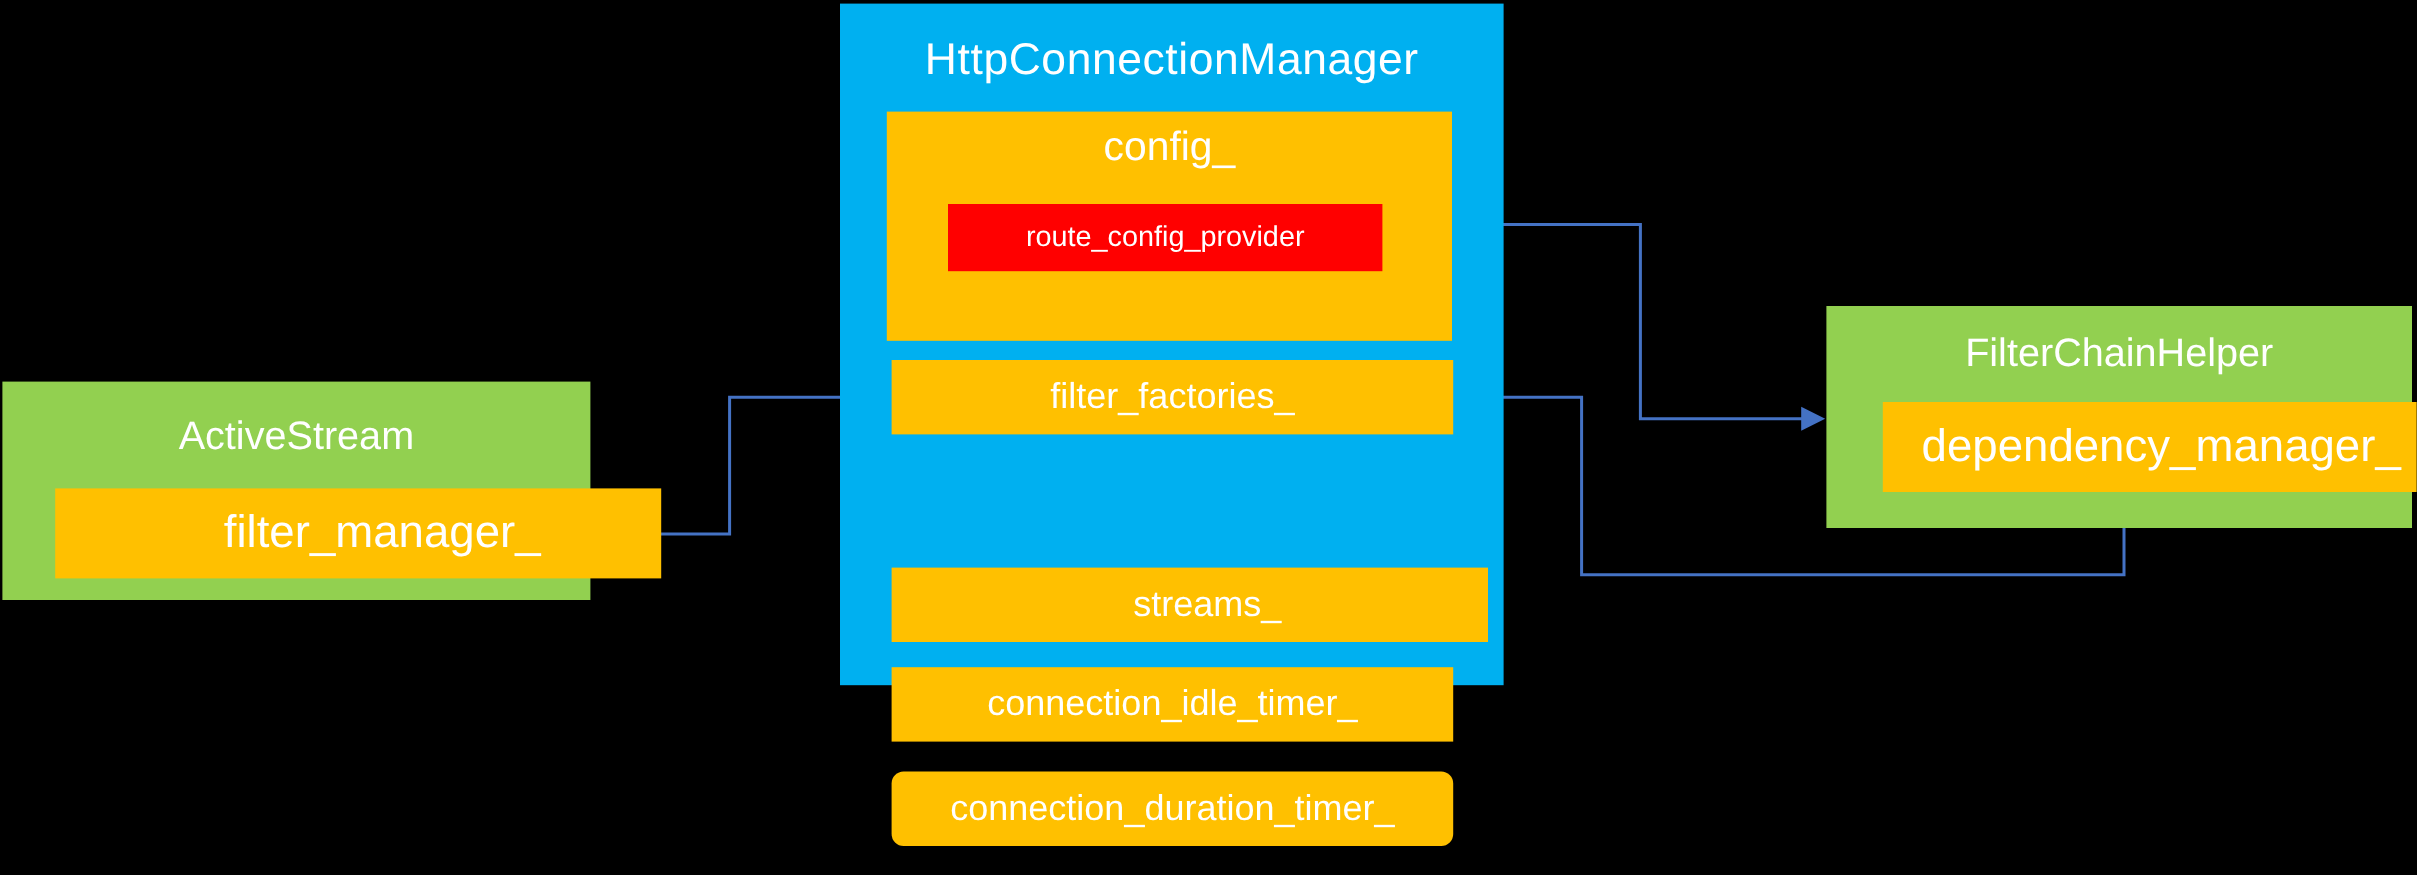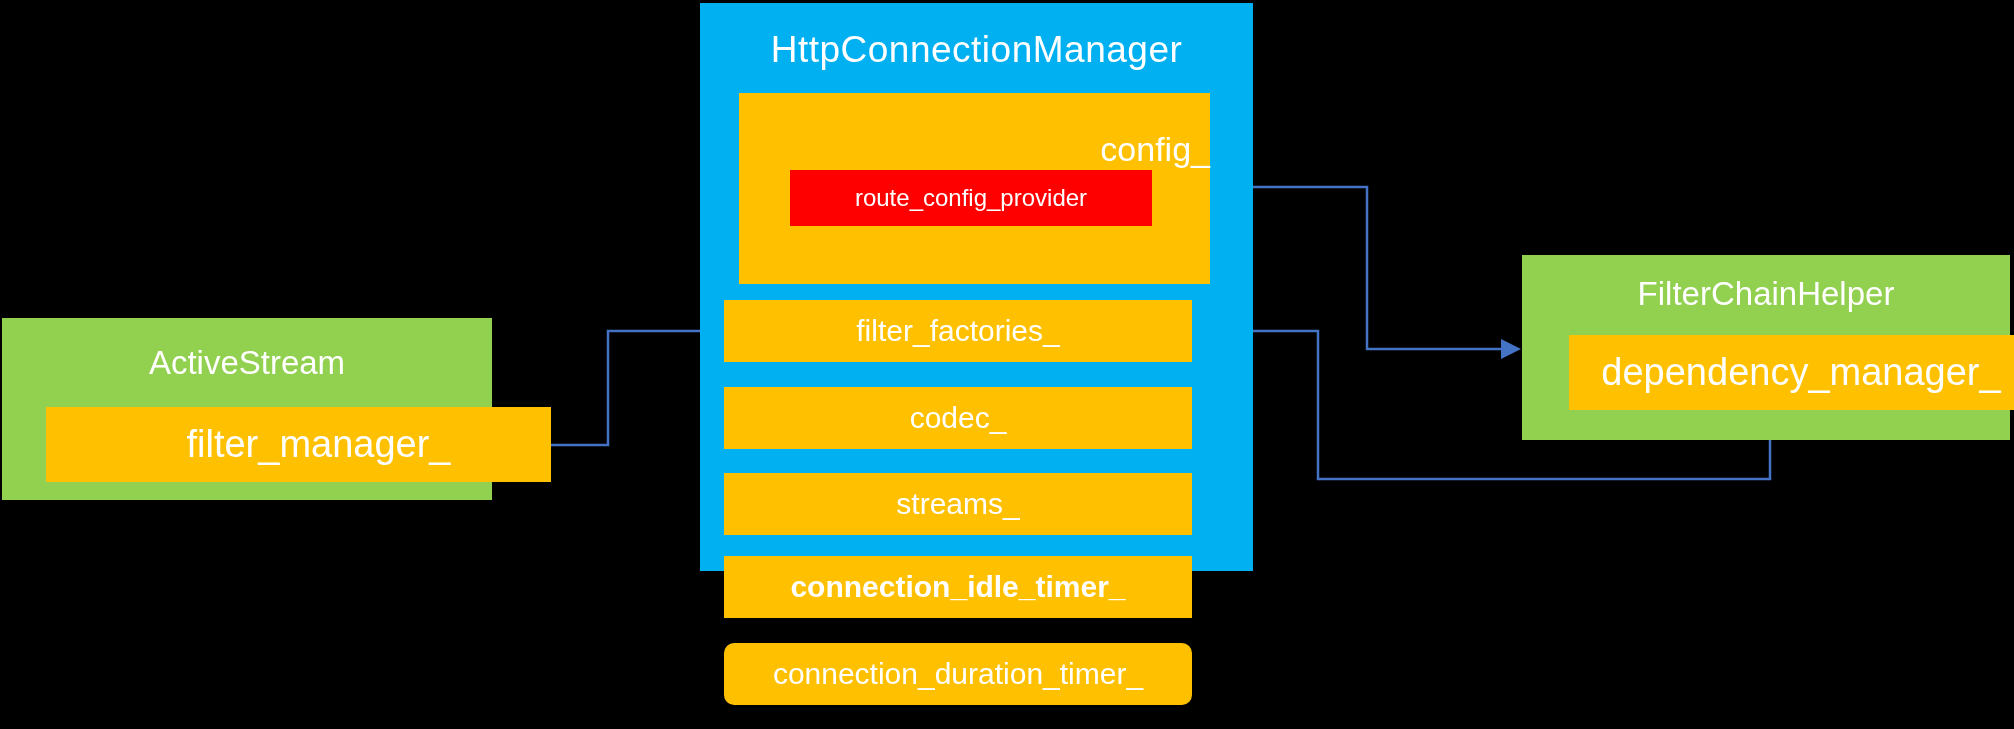--- a/index.html
+++ b/index.html
@@ -47,46 +47,46 @@
     font-size: 37px;
     letter-spacing: 0.5px;
   }
   .config {
     position: absolute;
     left: 39px; top: 90px;
     width: 471px; height: 191px;
     background: var(--gold, #FFC000);
   }
   .config-label {
-    padding-top: 37px;
-    text-align: right;
+    padding-top: 10px;
+    text-align: center;
     font-size: 34px;
   }
   .route {
     position: absolute;
     left: 51px; top: 77px;
     width: 362px; height: 56px;
     background: var(--red, #FF0000);
     text-align: center;
     line-height: 56px;
     font-size: 24px;
   }
   .row {
     position: absolute;
-    left: 24px;
+    left: 43px;
     width: 468px; height: 62px;
     background: var(--gold, #FFC000);
     text-align: center;
     line-height: 62px;
     font-size: 30px;
   }
   .row-0 { top: 297px; }
   .row-1 { top: 384px; }
-  .row-2 { top: 470px; }
-  .row-3 { top: 553px; font-weight: bold; }
+  .row-2 { top: 470px; padding-left: 29px; }
+  .row-3 { top: 553px; }
   .row-4 { top: 640px; border-radius: 10px; }
 
   
   .green { background: var(--green, #92D050); }
   .green-title {
     text-align: center;
     font-size: 33px;
   }
   .gold-member {
     position: absolute;
@@ -133,21 +133,20 @@
 
   <div class="box hcm">
     <div class="hcm-title">HttpConnectionManager</div>
 
     <div class="config">
       <div class="config-label">config_</div>
       <div class="route">route_config_provider</div>
     </div>
 
     <div class="row row-0">filter_factories_</div>
-    <div class="row row-1">codec_</div>
     <div class="row row-2">streams_</div>
     <div class="row row-3">connection_idle_timer_</div>
     <div class="row row-4">connection_duration_timer_</div>
   </div>
 
   <div class="box green active-stream">
     <div class="green-title">ActiveStream</div>
     <div class="gold-member">filter_manager_</div>
   </div>
 

